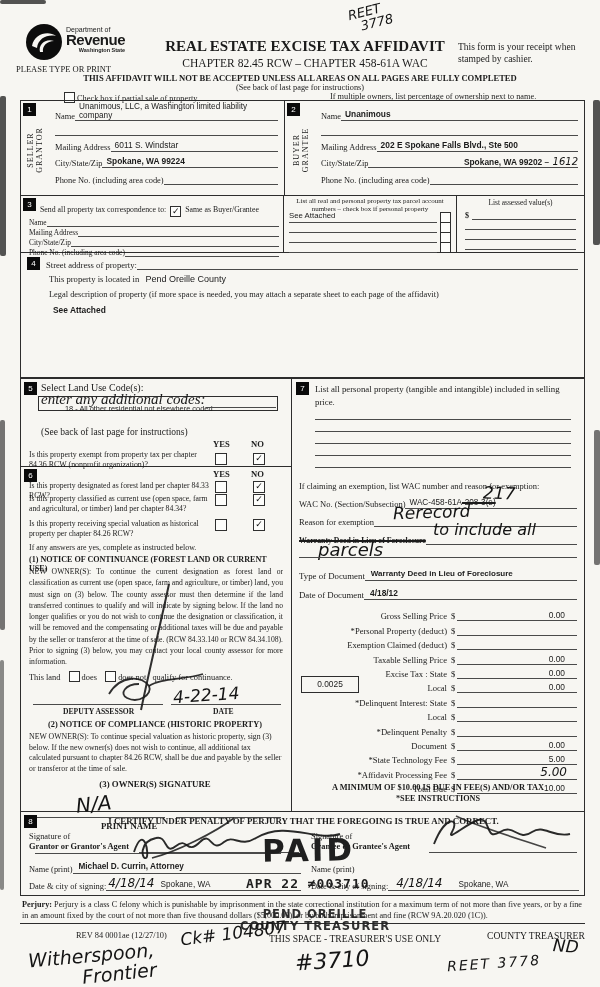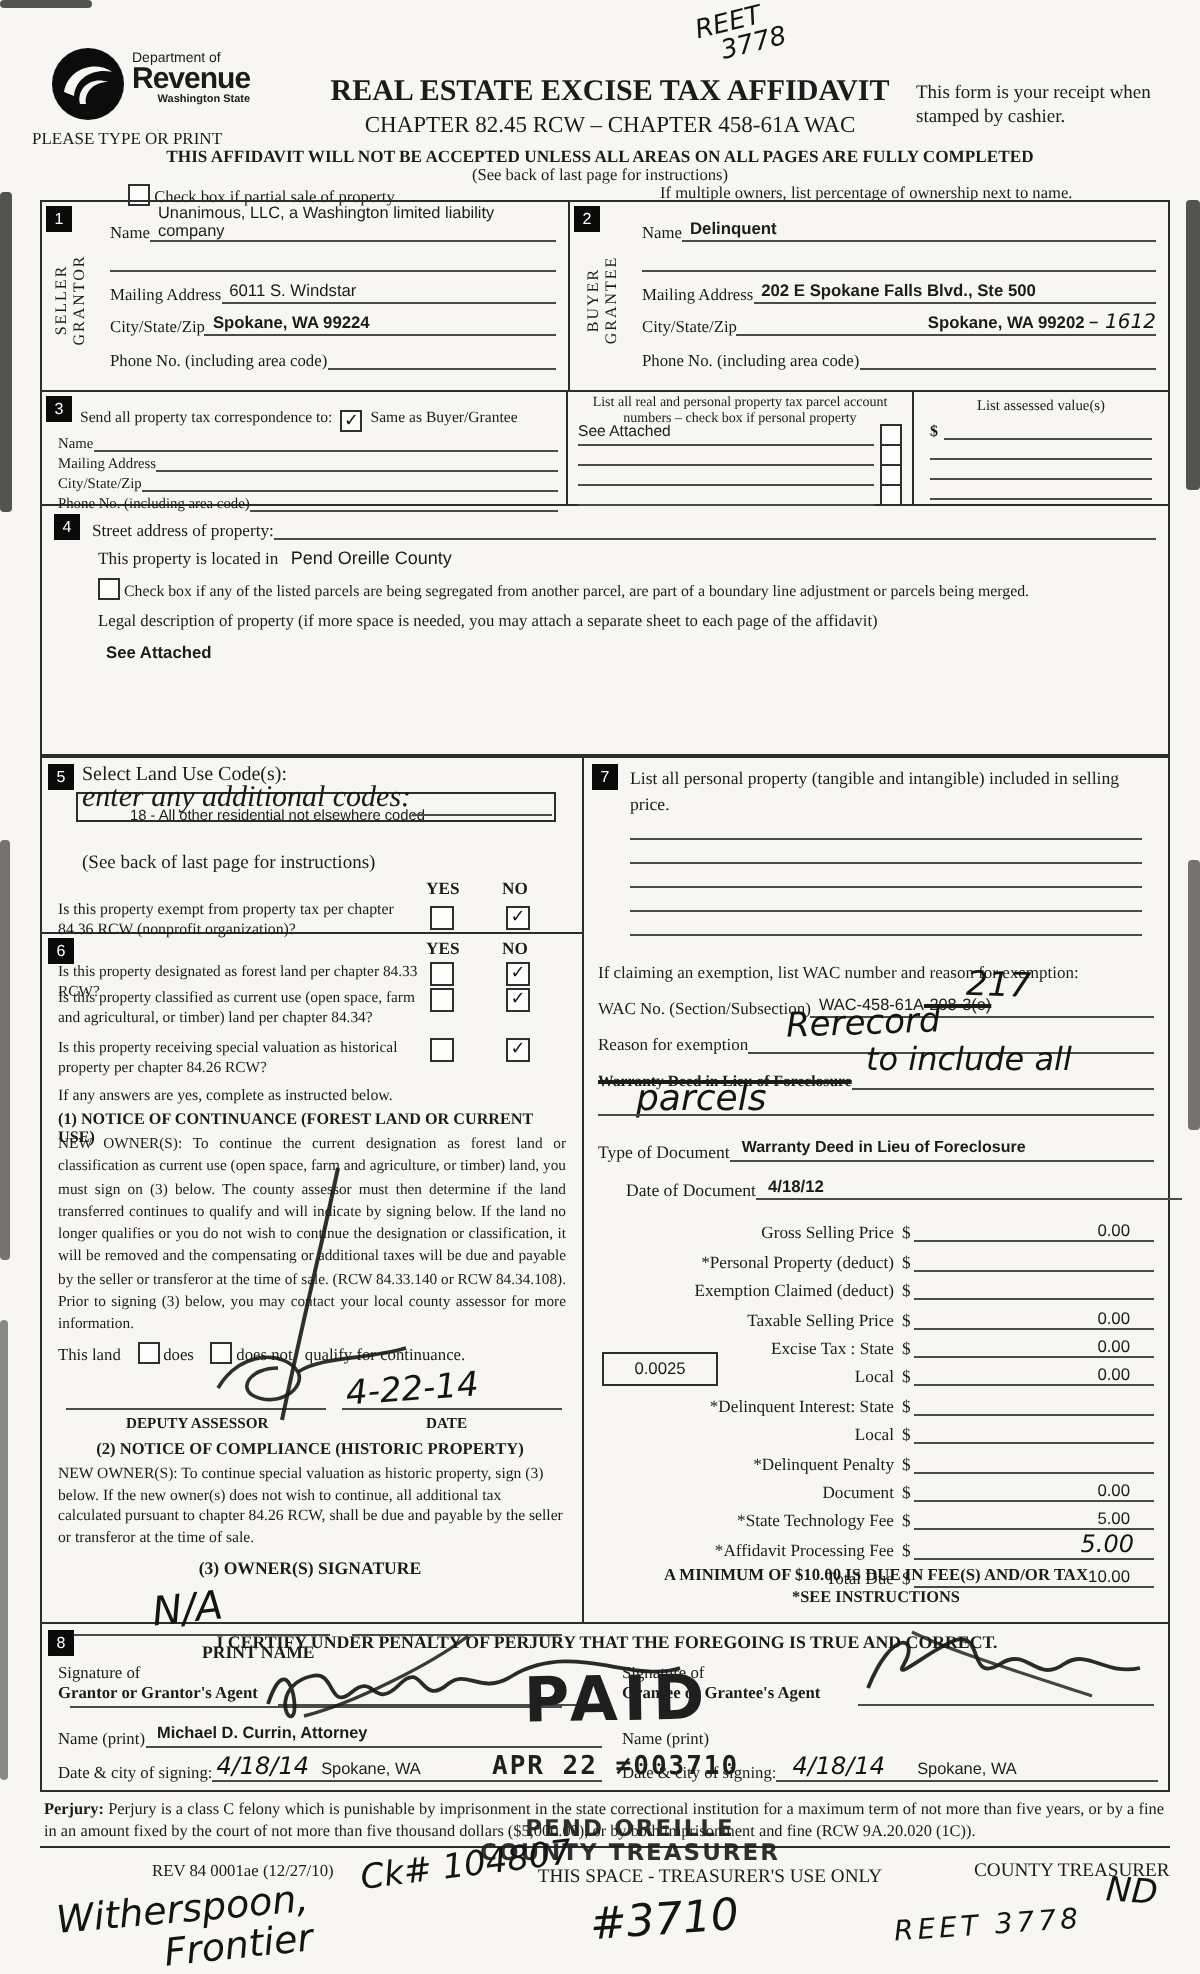--- a/index.html
+++ b/index.html
@@ -112,21 +112,21 @@
 
     <div style="flex:1;position:relative;">
       <span class="badge abs" style="left:2px;top:2px;">2</span>
       <div class="abs vert" style="left:-14px;top:40px;width:60px;">
         <div>BUYER</div>
         <div>GRANTEE</div>
       </div>
       <div class="abs" style="left:36px;top:5px;right:6px;font-size:8.4px;">
         <div class="row" style="height:15px;">
           <span class="lbl">Name</span>
-          <span class="fill val" style="padding-left:4px;font-size:8.4px;font-weight:bold;">Delinquent</span>
+          <span class="fill val" style="padding-left:4px;font-size:8.4px;font-weight:bold;">Unanimous</span>
         </div>
         <div class="row" style="height:15px;">
             <span class="fill"></span>
           </div>
         <div class="row" style="height:16px;">
           <span class="lbl">Mailing Address</span>
           <span class="fill val" style="padding-left:4px;font-size:8.4px;font-weight:bold;">202 E Spokane Falls Blvd., Ste 500</span>
         </div>
         <div class="row" style="height:16px;">
           <span class="lbl">City/State/Zip</span>
@@ -208,24 +208,20 @@
   <div class="abs box" style="left:20px;top:253px;width:565px;height:125px;border-top:none;padding:3px 6px;box-sizing:border-box;">
     <div class="row" style="height:14px;font-size:8.6px;">
       <span class="badge" style="margin-right:6px;">4</span>
       <span class="lbl">Street address of property:</span>
       <span class="fill"></span>
     </div>
     <div style="margin:4px 0 0 22px;font-size:8.6px;">
       <span>This property is located in</span>
       <span class="val" style="font-size:9px;padding-left:4px;">Pend Oreille County</span>
     </div>
-    <div style="margin:5px 0 0 22px;font-size:7.9px;">
-      <span class="cb sm"></span>
-      <span>Check box if any of the listed parcels are being segregated from another parcel, are part of a boundary line adjustment or parcels being merged.</span>
-    </div>
     <div style="margin:6px 0 0 22px;font-size:8.4px;">Legal description of property (if more space is needed, you may attach a separate sheet to each page of the affidavit)</div>
     <div class="val" style="margin:6px 0 0 26px;font-size:8.4px;font-weight:bold;">See Attached</div>
   </div>
 
   <div class="abs box" style="left:20px;top:378px;width:565px;height:434px;">
     <div class="abs" style="left:270px;top:0;bottom:0;width:0;border-left:1.4px solid #2d2d2d;"></div>
 
     <div class="abs" style="left:0;top:0;width:270px;height:88px;border-bottom:1.2px solid #2d2d2d;box-sizing:border-box;">
       <span class="badge abs" style="left:3px;top:3px;">5</span>
       <div class="abs" style="left:20px;top:3px;font-size:10px;">Select Land Use Code(s):</div>
@@ -328,21 +324,21 @@
         <span class="fill"></span>
       </div>
       <div class="abs hand" style="left:140px;top:141px;font-size:16px;">to include all</div>
       <div class="abs hand" style="left:25px;top:160px;font-size:18px;">parcels</div>
       <div class="abs" style="left:6px;top:178px;width:278px;border-bottom:1px solid #4a4a4a;"></div>
 
       <div class="abs row" style="left:6px;top:186px;width:278px;font-size:8.8px;height:16px;">
         <span class="lbl">Type of Document</span>
         <span class="fill val" style="padding-left:6px;font-size:8px;font-weight:bold;">Warranty Deed in Lieu of Foreclosure</span>
       </div>
-      <div class="abs row" style="left:20px;top:205px;width:278px;font-size:8.8px;height:16px;justify-content:space-between;">
+      <div class="abs row" style="left:6px;top:205px;width:278px;font-size:8.8px;height:16px;justify-content:space-between;">
         <span class="lbl">Date of Document</span>
         <span class="fill val" style="padding-left:6px;font-size:8.4px;font-weight:bold;">4/18/12</span>
       </div>
 
       <div class="abs" style="left:6px;top:228px;width:278px;">
         <div class="feerow">
           <span class="feelabel">Gross Selling Price</span>
             <span class="feedollar">$</span>
           <span class="feeline"><span class="feeval">0.00</span></span>
         </div>

